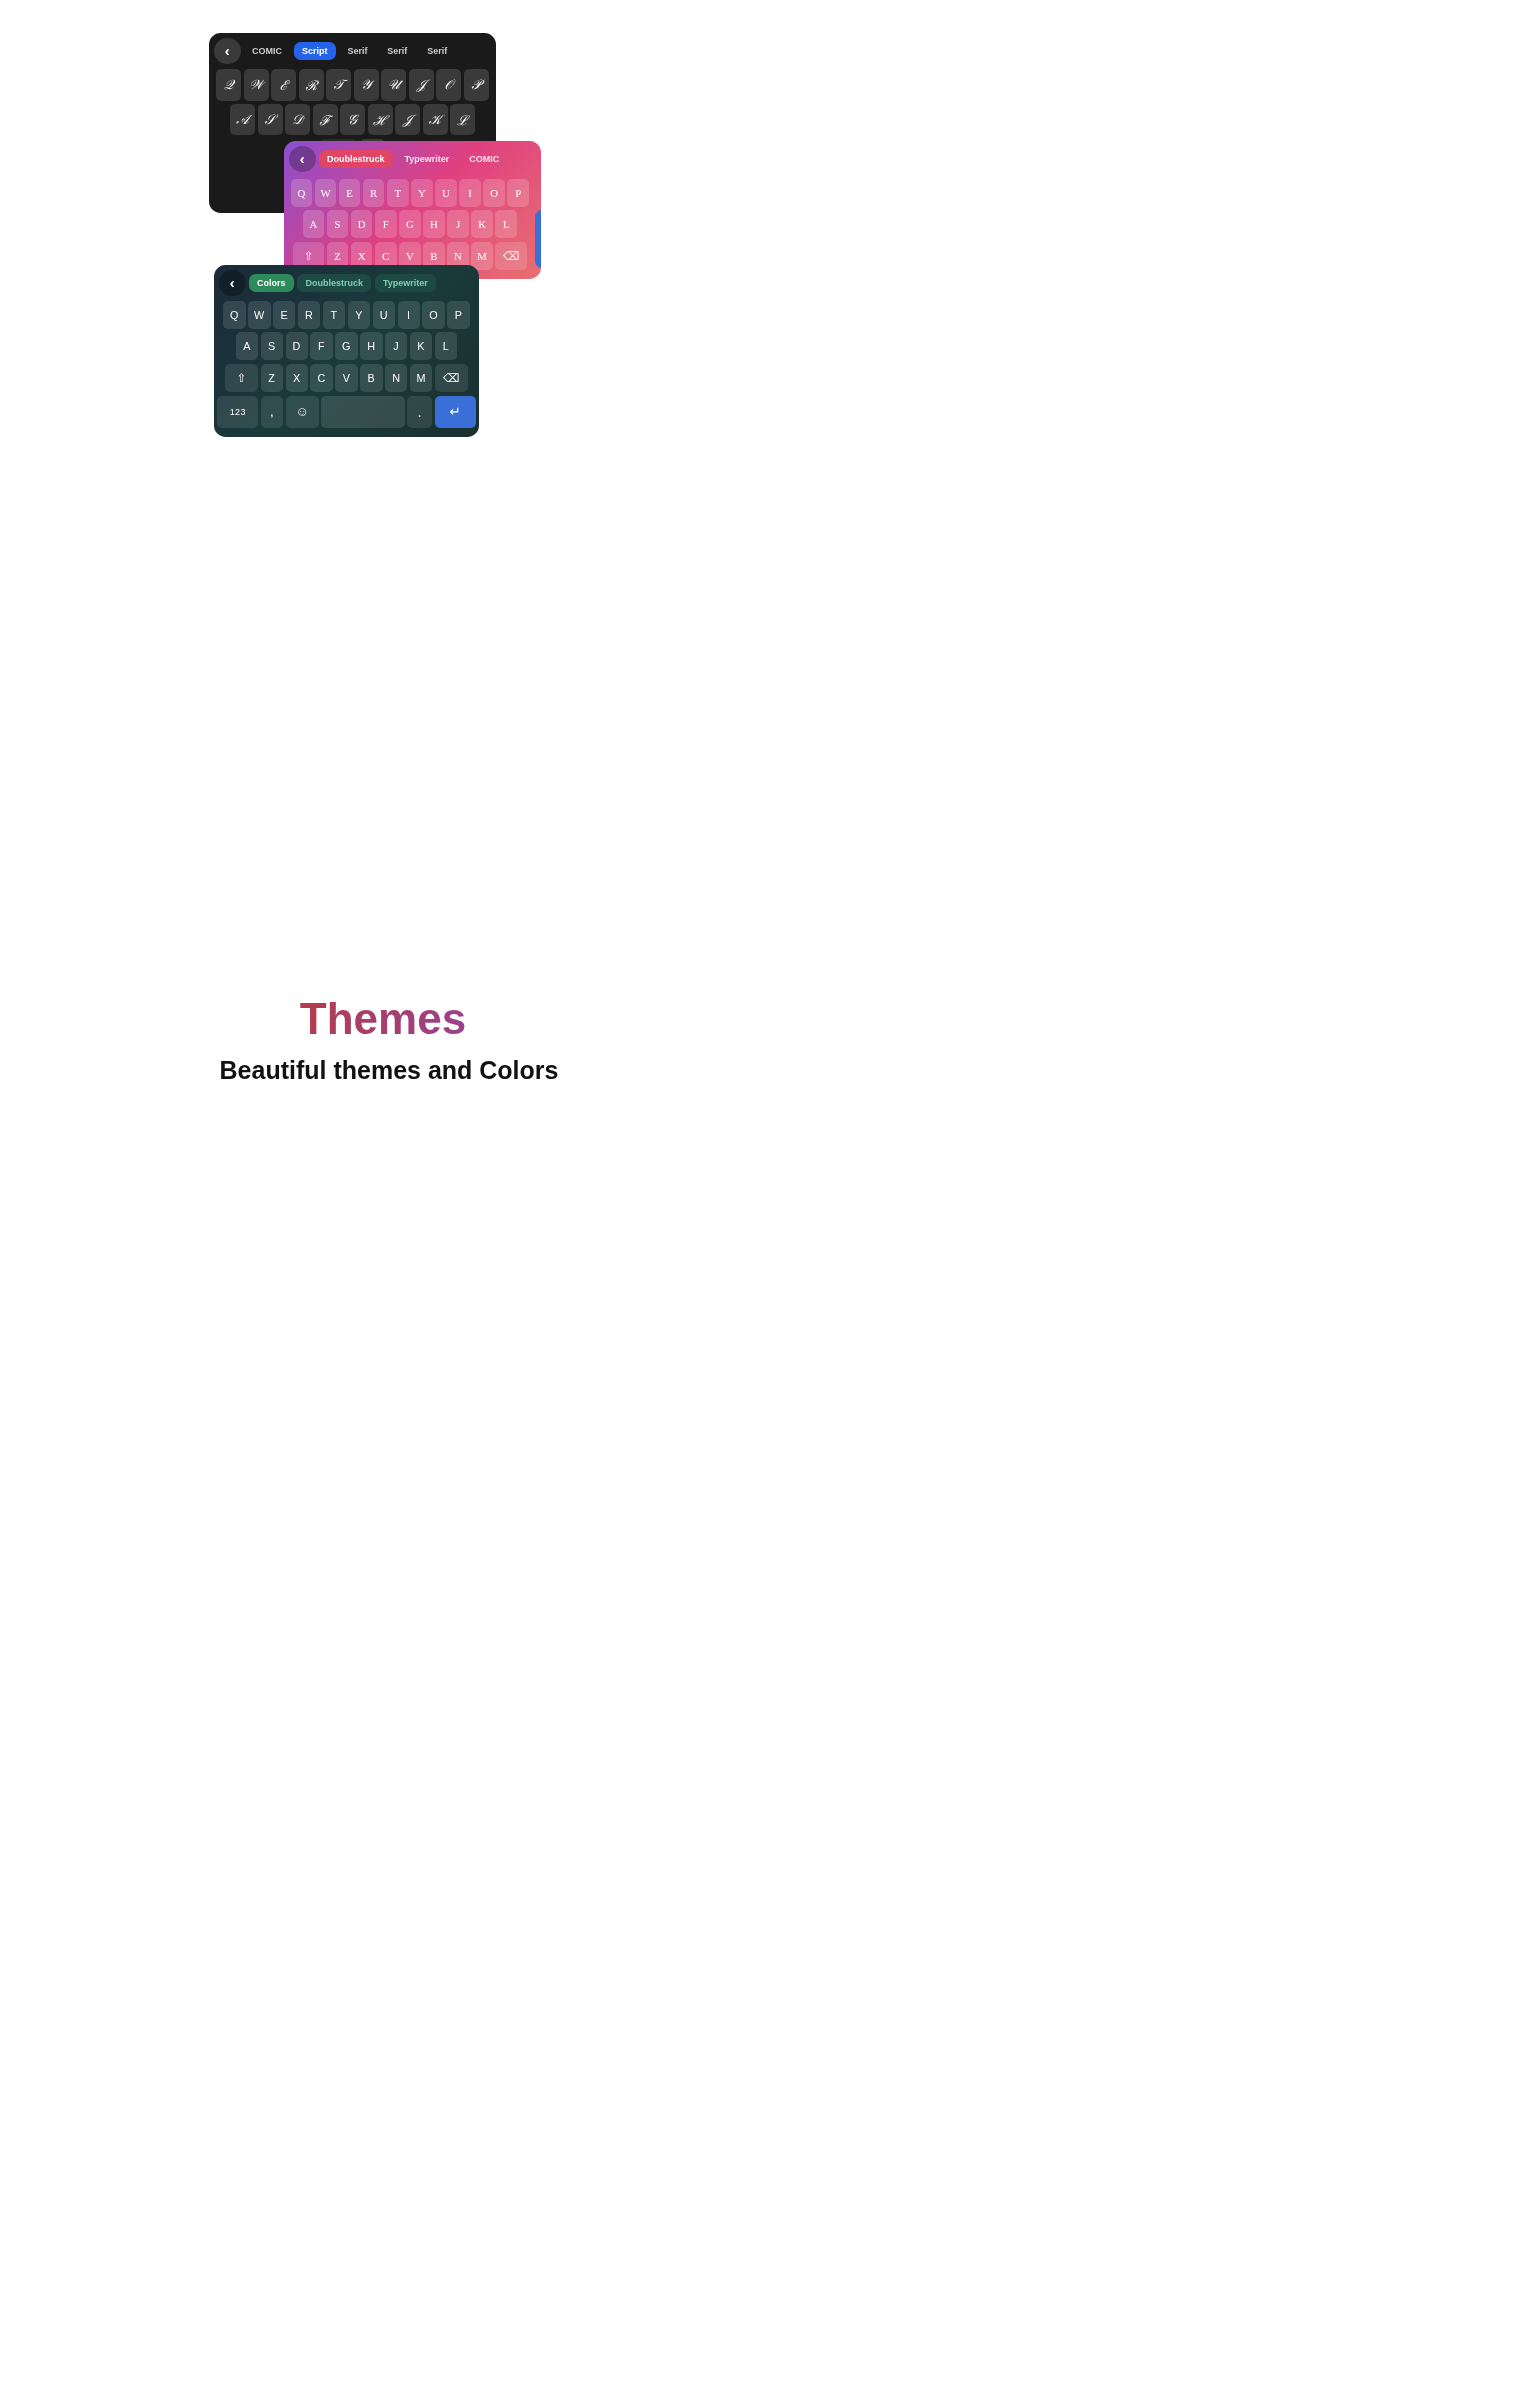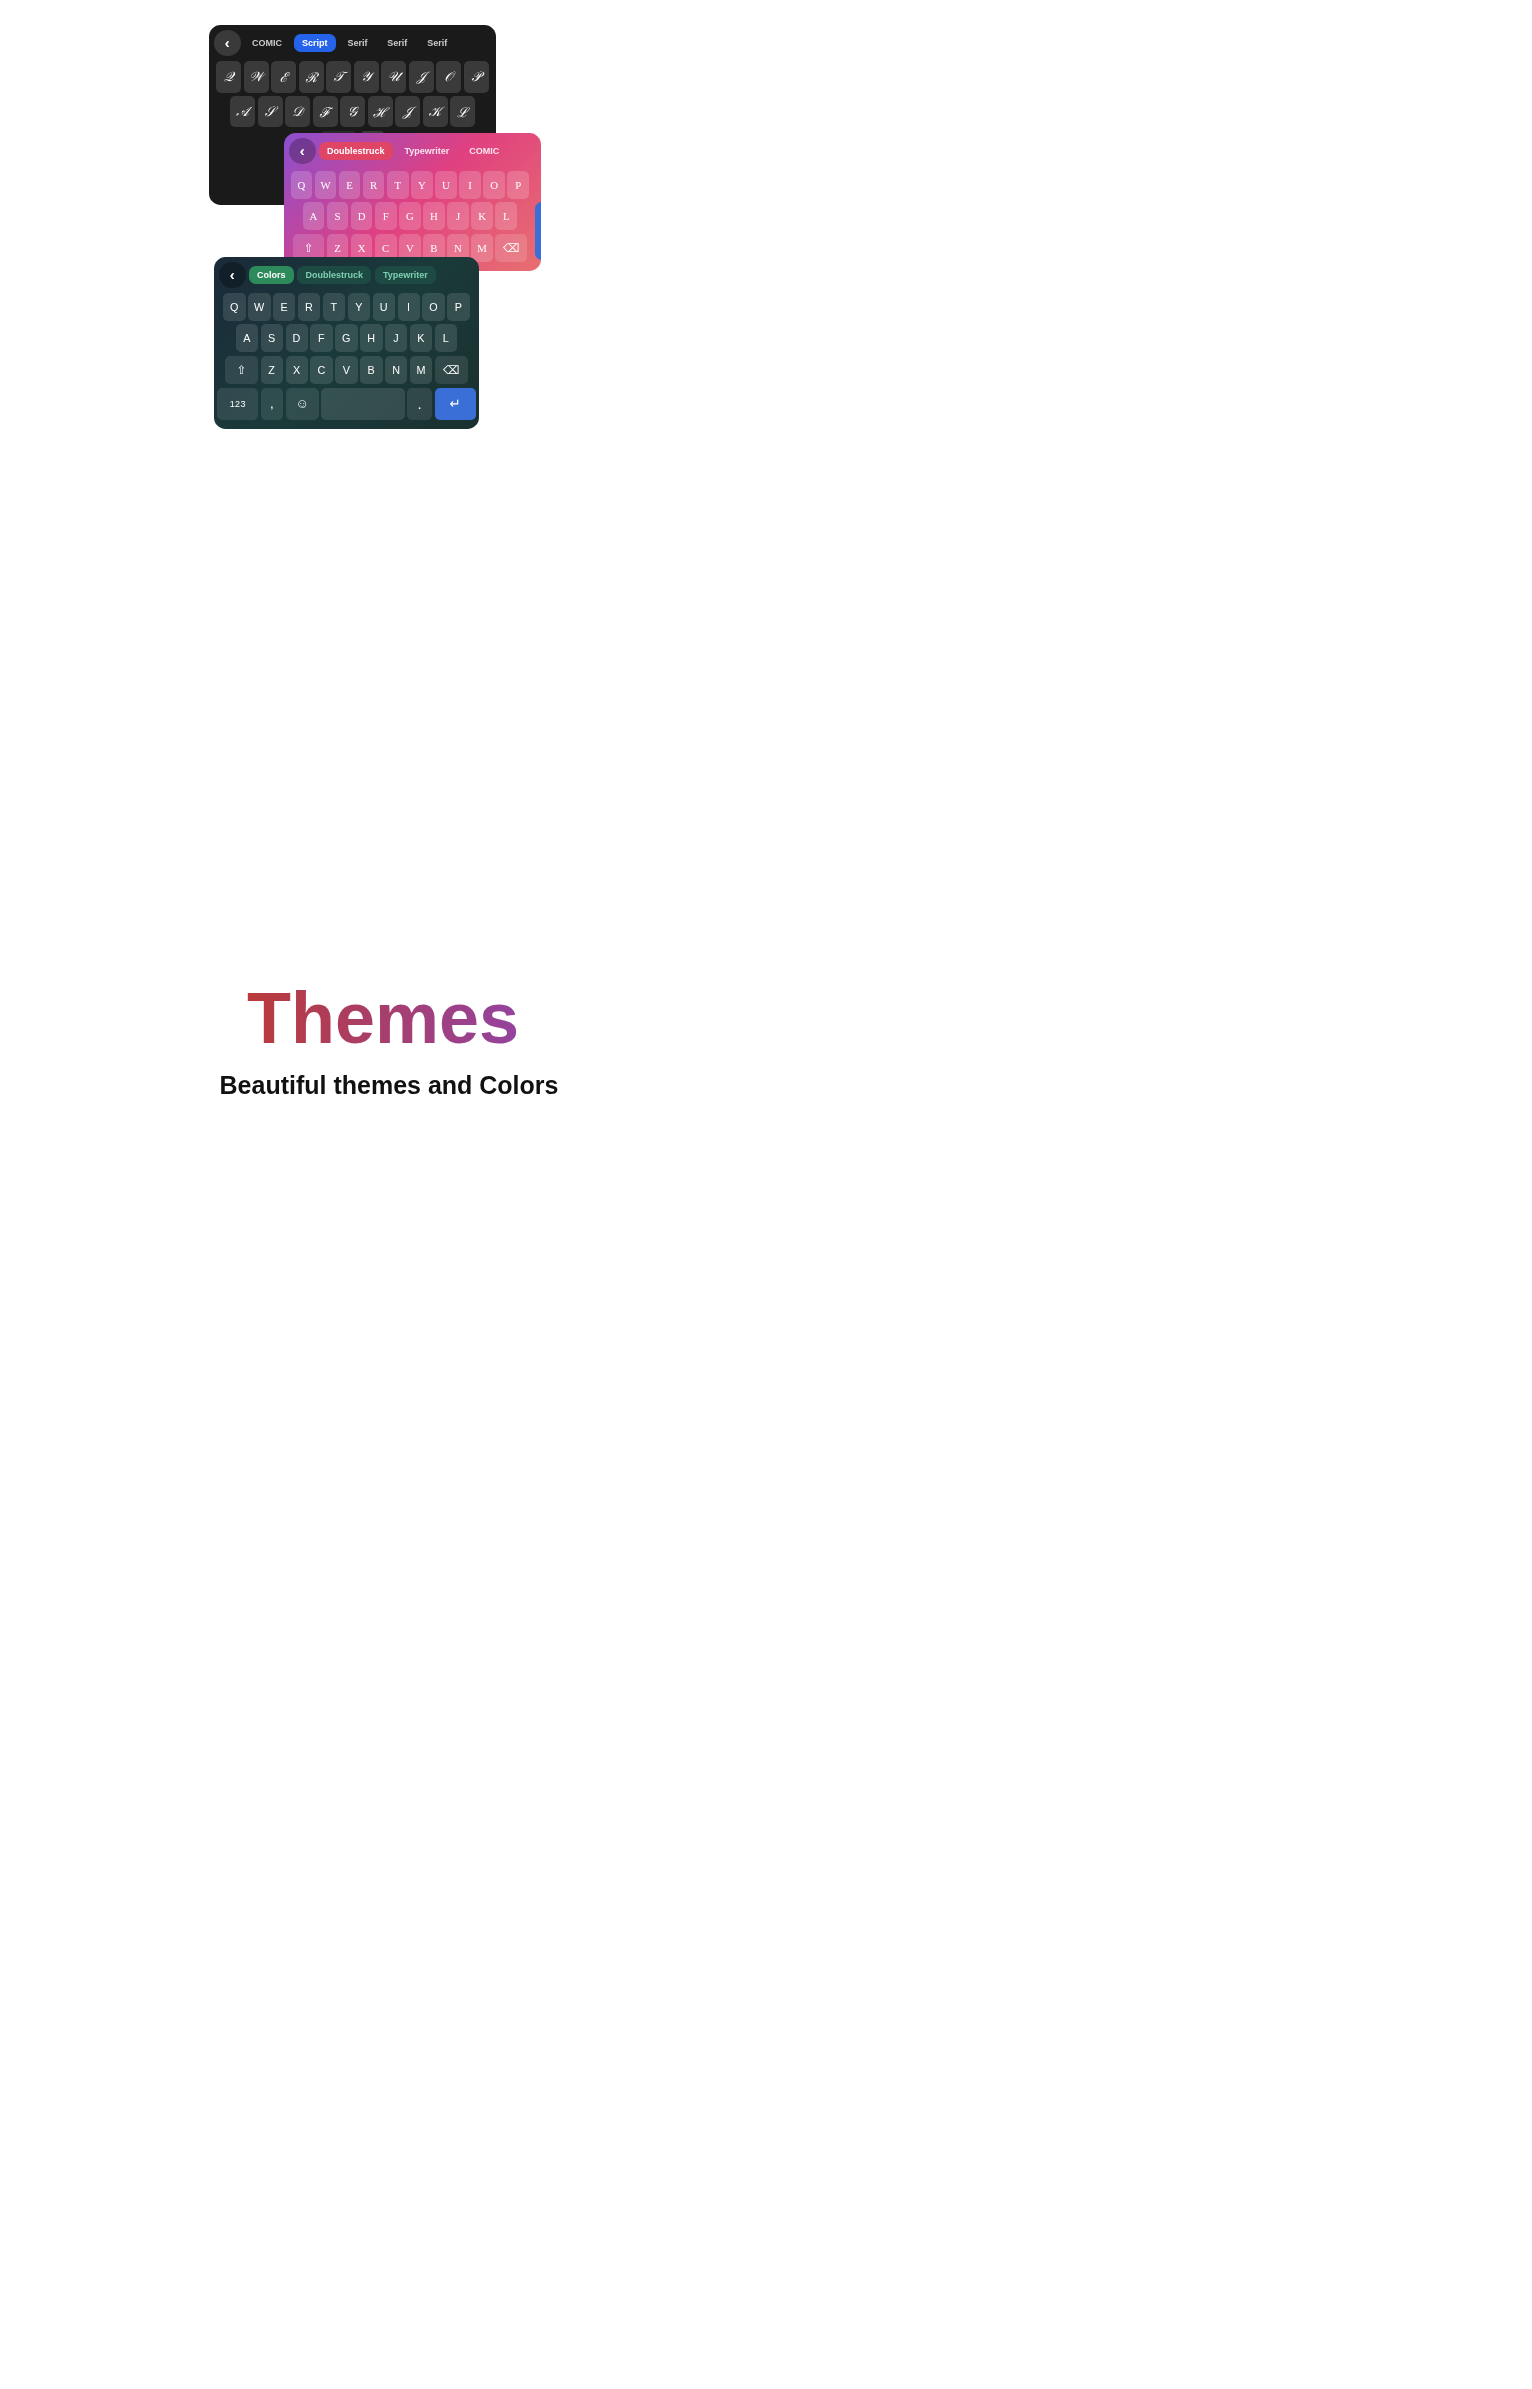--- a/index.html
+++ b/index.html
@@ -227,32 +227,32 @@
       align-items: center;
       justify-content: center;
       color: white;
     }
 
     
     .keyboards-container {
       position: relative;
       width: 398px;
       height: 465px;
-      margin: 8px auto;
+      margin: 16px auto;
     }
 
     
     .themes-section {
       margin-top: 481px;
       text-align: center;
       padding: 0 33px;
     }
 
     .themes-title {
-      font-size: 72px;
+      font-size: 44px;
       font-weight: 800;
       background: linear-gradient(90deg, #c0392b 0%, #8e44ad 100%);
       -webkit-background-clip: text;
       -webkit-text-fill-color: transparent;
       background-clip: text;
       line-height: 1.1;
       margin-bottom: 13.3px;
     }
 
     .themes-subtitle {

